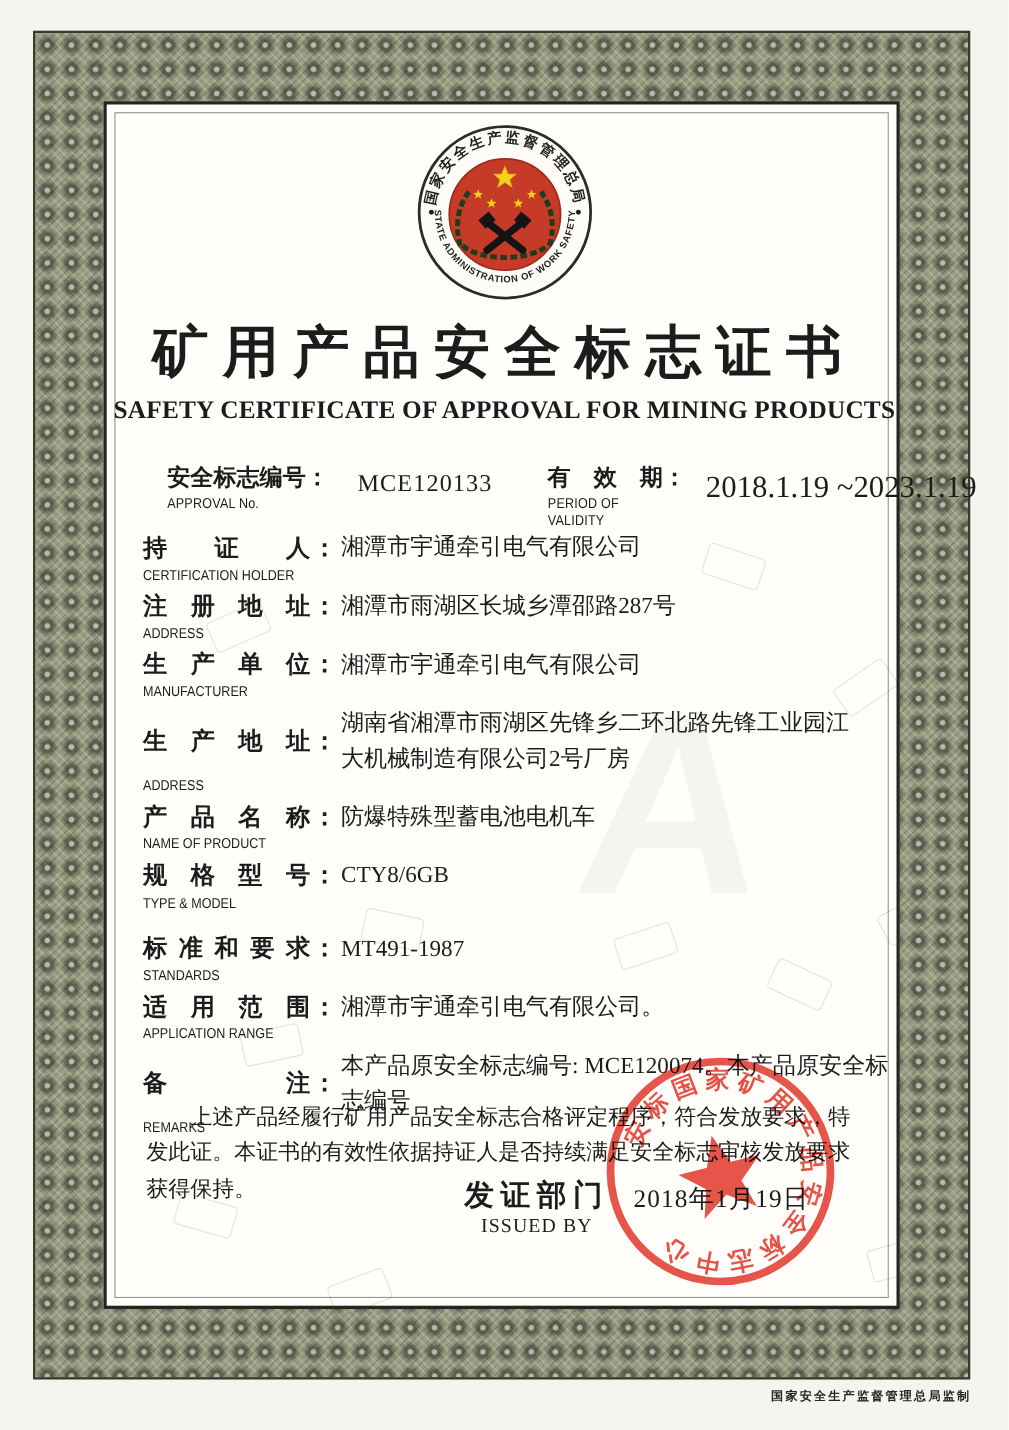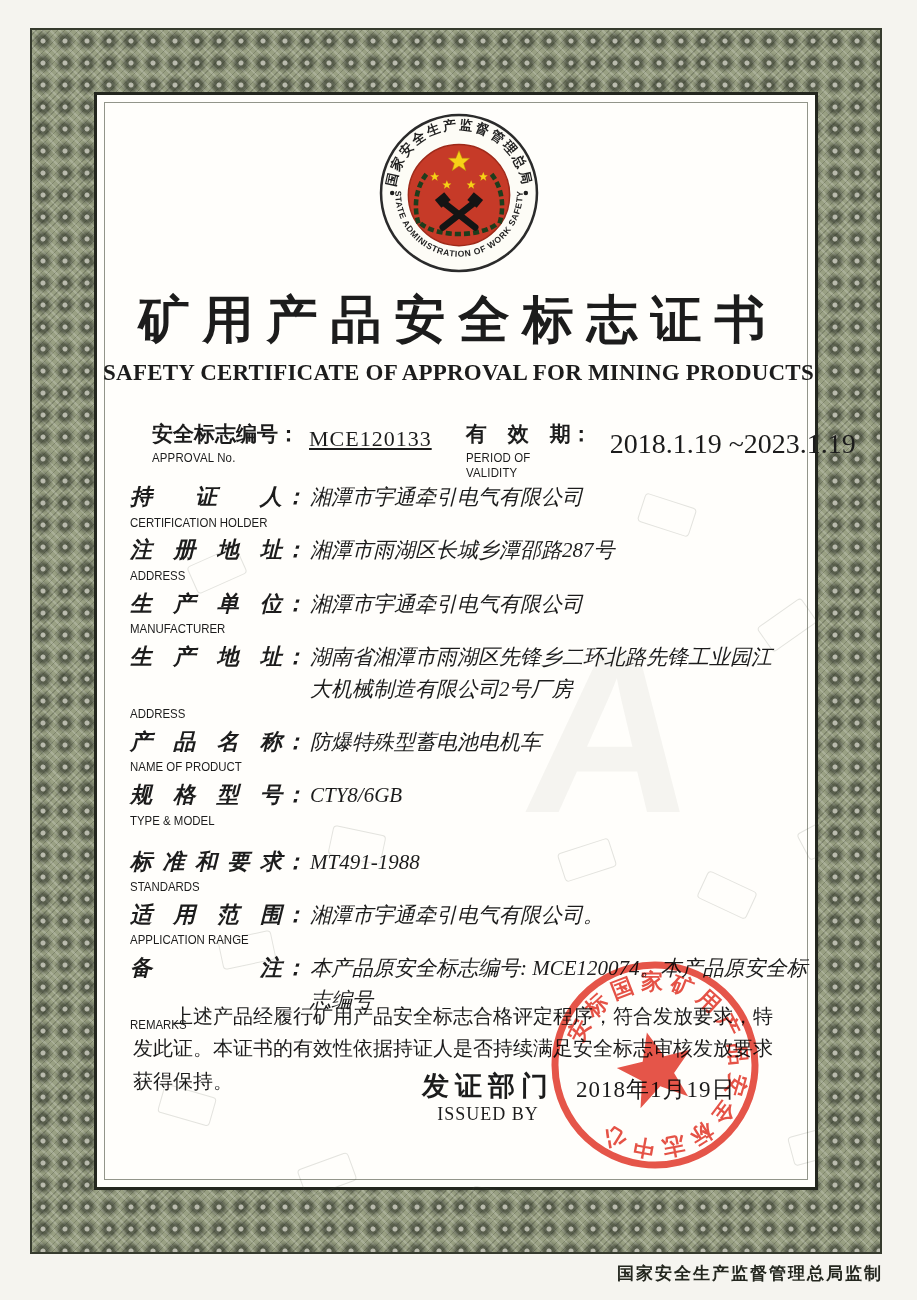--- a/index.html
+++ b/index.html
@@ -52,32 +52,32 @@
   
   .title{
     position:absolute;left:0;top:286px;width:100%;text-align:center;
     font-size:51px;font-weight:bold;letter-spacing:13px;white-space:nowrap;
   }
   .subtitle{
     position:absolute;left:0;top:360px;width:100%;text-align:center;
     font-size:23px;font-weight:bold;letter-spacing:0.2px;
   }
   
-  .approval-row{position:absolute;left:152px;top:420px;width:660px;display:flex;}
+  .approval-row{position:absolute;left:152px;top:420px;width:660px;display:flex;gap:16px;}
   .lblblock{display:inline-block;}
   .cnlbl{font-size:21px;font-weight:bold;white-space:nowrap;}
   .enlbl{font-size:13px;letter-spacing:.2px;margin-top:2px;
          font-family:"Liberation Sans",sans-serif;transform:scaleX(.88);transform-origin:left;}
-  .apr-number{font-size:22px;margin:6px 0 0 10px;letter-spacing:1px;text-decoration:underline;}
+  .apr-number{font-size:22px;margin:6px 0 0 10px;letter-spacing:1px;}
   .validity{margin-left:34px;display:flex;}
   .validity-value{font-size:28px;margin:8px 0 0 18px;white-space:nowrap;}
   
   .fields{position:absolute;left:130px;top:482px;width:680px;}
   .field{margin-bottom:3px;}
-  .field .row1{display:flex;align-items:flex-start;font-style:italic;}
+  .field .row1{display:flex;align-items:center;}
   .field .labelcell{width:152px;display:flex;flex:none;}
   .field .cn{flex:1;font-size:22px;font-weight:bold;text-align:justify;text-align-last:justify;}
   .field .colon{font-size:22px;font-weight:bold;margin:0 4px 0 2px;}
   .field .value{font-size:21px;line-height:1.5;}
   .field .row2{font-size:13px;margin-top:0;line-height:1.45;
          font-family:"Liberation Sans",sans-serif;transform:scaleX(.88);transform-origin:left;}
   .field.gap-before{margin-top:16px;}
   
   .statement{
     position:absolute;left:133px;top:1000px;width:655px;
@@ -86,21 +86,21 @@
   
   .issued{position:absolute;left:408px;top:1068px;width:160px;text-align:center;}
   .issued .cn{font-size:27px;font-weight:bold;letter-spacing:6px;white-space:nowrap;}
   .issued .en{font-size:18px;letter-spacing:1px;margin-top:0;}
   .issue-date{position:absolute;left:576px;top:1074px;font-size:23px;letter-spacing:1px;}
   
   .stamp{position:absolute;left:545px;top:955px;width:220px;height:220px;
          mix-blend-mode:multiply;opacity:.92;transform:rotate(-14deg);}
   
   .footer{
-    position:absolute;right:34px;top:1262px;font-size:17px;font-weight:bold;
+    position:absolute;right:34px;top:1262px;font-size:11px;font-weight:bold;
     letter-spacing:2px;color:#23261e;
   }
 </style>
 </head>
 <body>
 
 <div class="page">
 
   <div class="frame">
     <div class="frame-inner">
@@ -248,21 +248,21 @@
         </div>
       <div class="row2">TYPE &amp; MODEL</div>
     </div>
 
     <div class="field gap-before">
       <div class="row1">
           <span class="labelcell">
             <span class="cn">标准和要求</span>
           </span>
           <span class="colon">：</span>
-          <span class="value">MT491-1988</span>
+          <span class="value">MT491-1987</span>
         </div>
       <div class="row2">STANDARDS</div>
     </div>
 
     <div class="field">
       <div class="row1">
           <span class="labelcell">
             <span class="cn">适 用 范 围</span>
           </span>
           <span class="colon">：</span>

